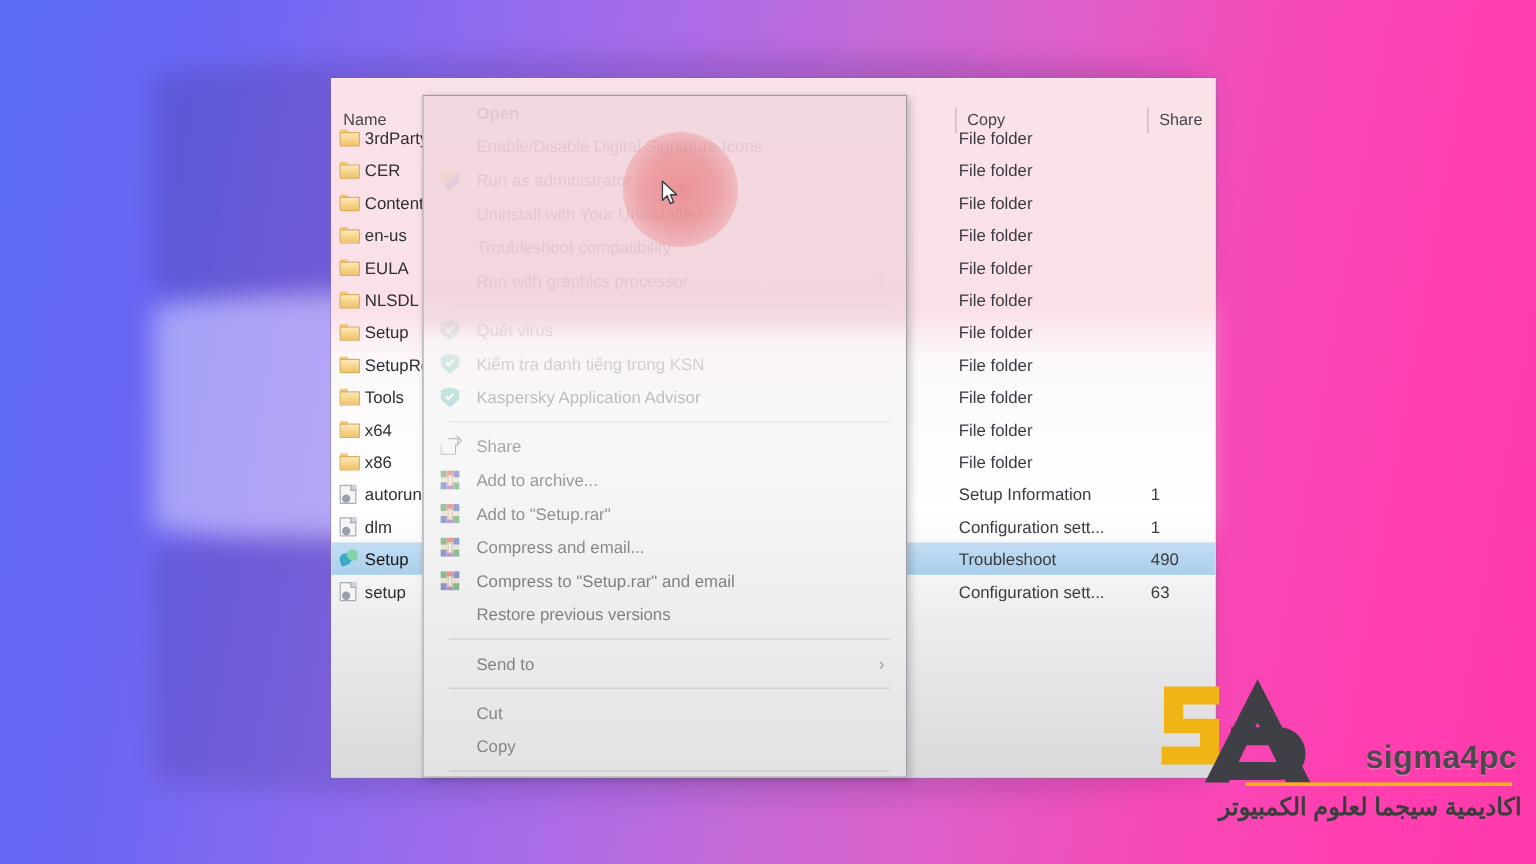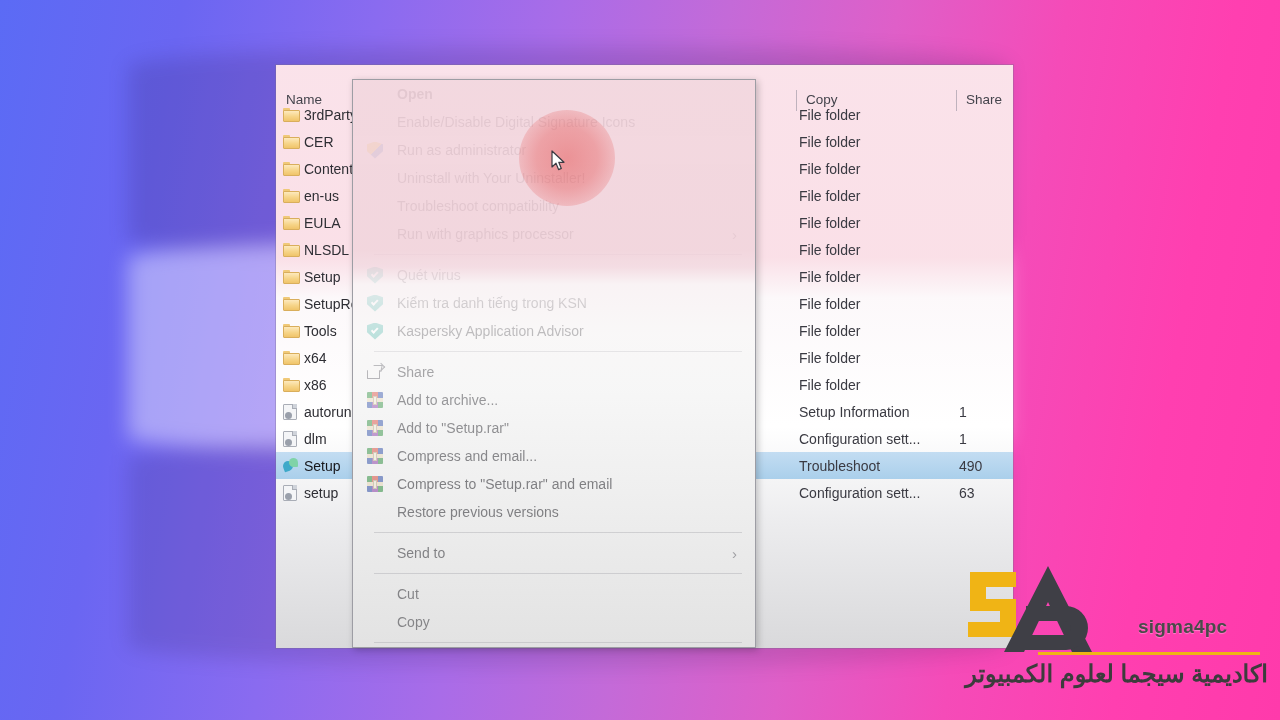--- a/index.html
+++ b/index.html
@@ -245,32 +245,32 @@
 
   
   #logo {
     position: absolute;
     right: 8px; bottom: 6px;
     width: 330px; height: 150px;
   }
   #logo .mark { position:absolute; left:10px; top:-4px; width:180px; height:100px; }
   #logo .brand {
     position:absolute; left:196px; top:52px;
-    font-size: 19px; font-weight: bold; color:#4a4a4a;
+    font-size: 27px; font-weight: bold; color:#4a4a4a;
     letter-spacing: .2px;
     text-shadow: 0 1px 1px rgba(255,255,255,.35);
   }
   #logo .rule {
     position:absolute; left:96px; top:88px; width:222px; height:3px;
     background:#f0b415;
   }
   #logo .ar {
     position:absolute; left:0; top:96px; width:330px;
     text-align:right; padding-right:4px;
-    font-size: 24px; font-weight: bold; color:#3c3c3c;
+    font-size: 20px; font-weight: bold; color:#3c3c3c;
     direction: rtl;
   }
 </style>
 </head>
 <body>
 
 <div id="stage">
 
   <div class="flag">
     <div class="band b1"></div>

